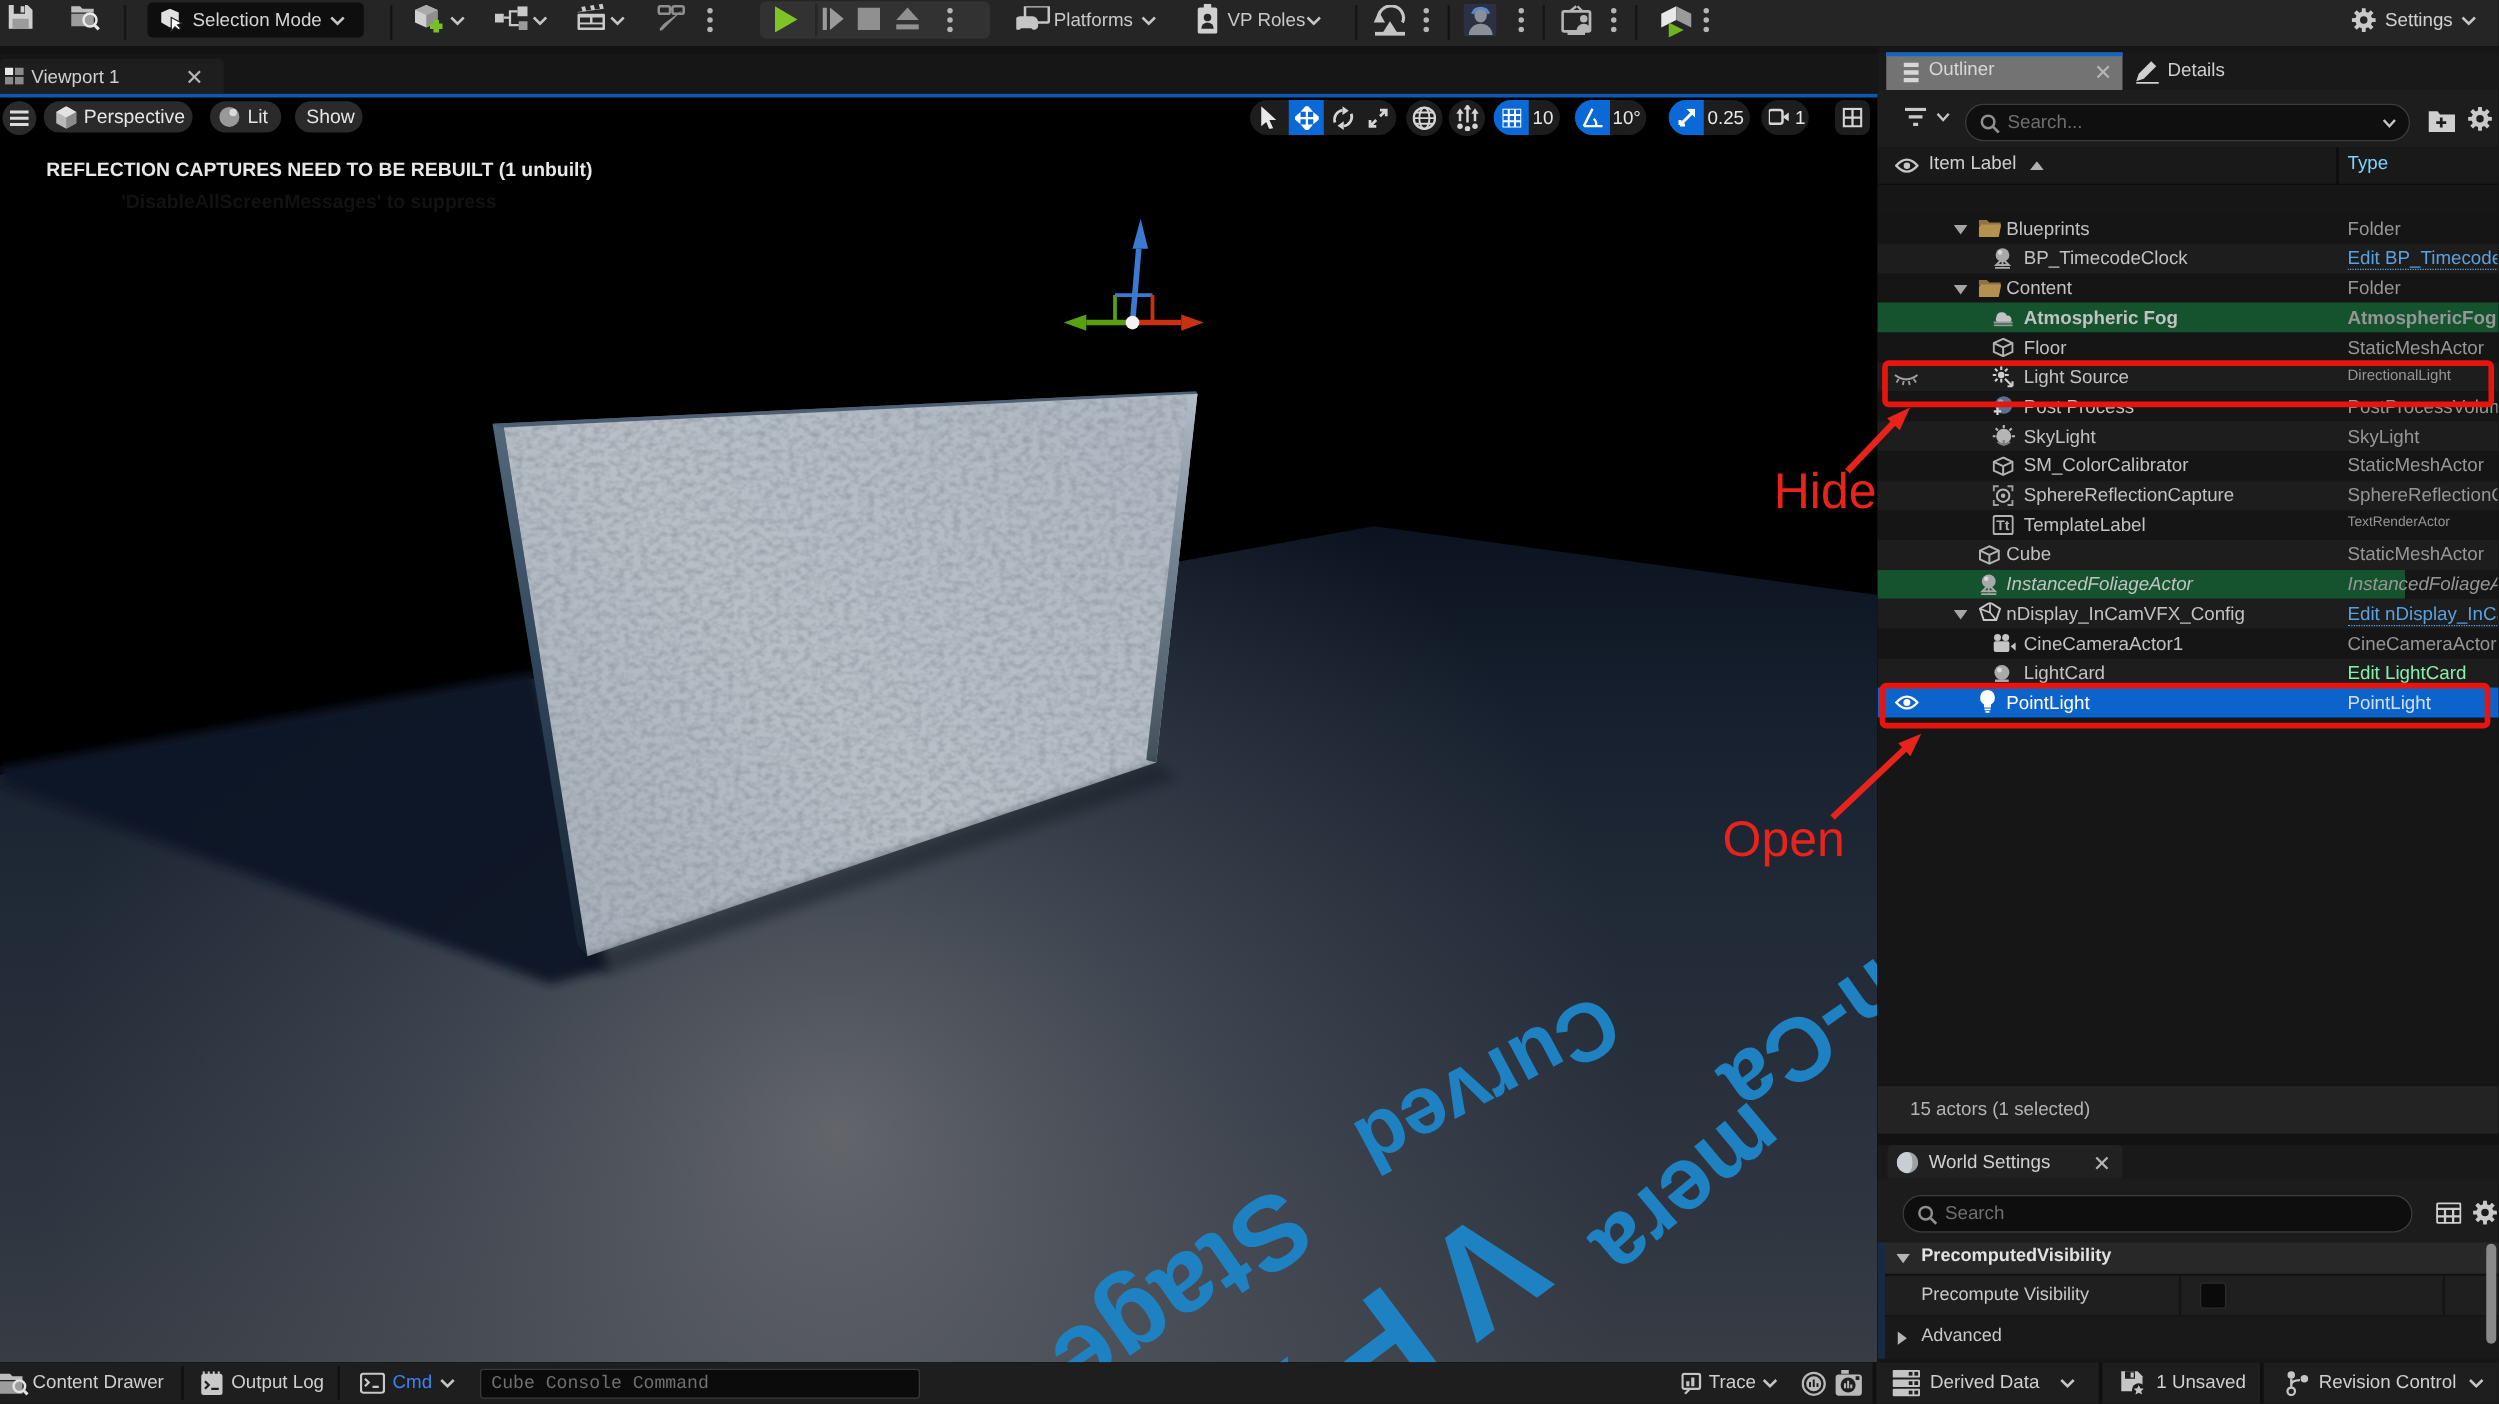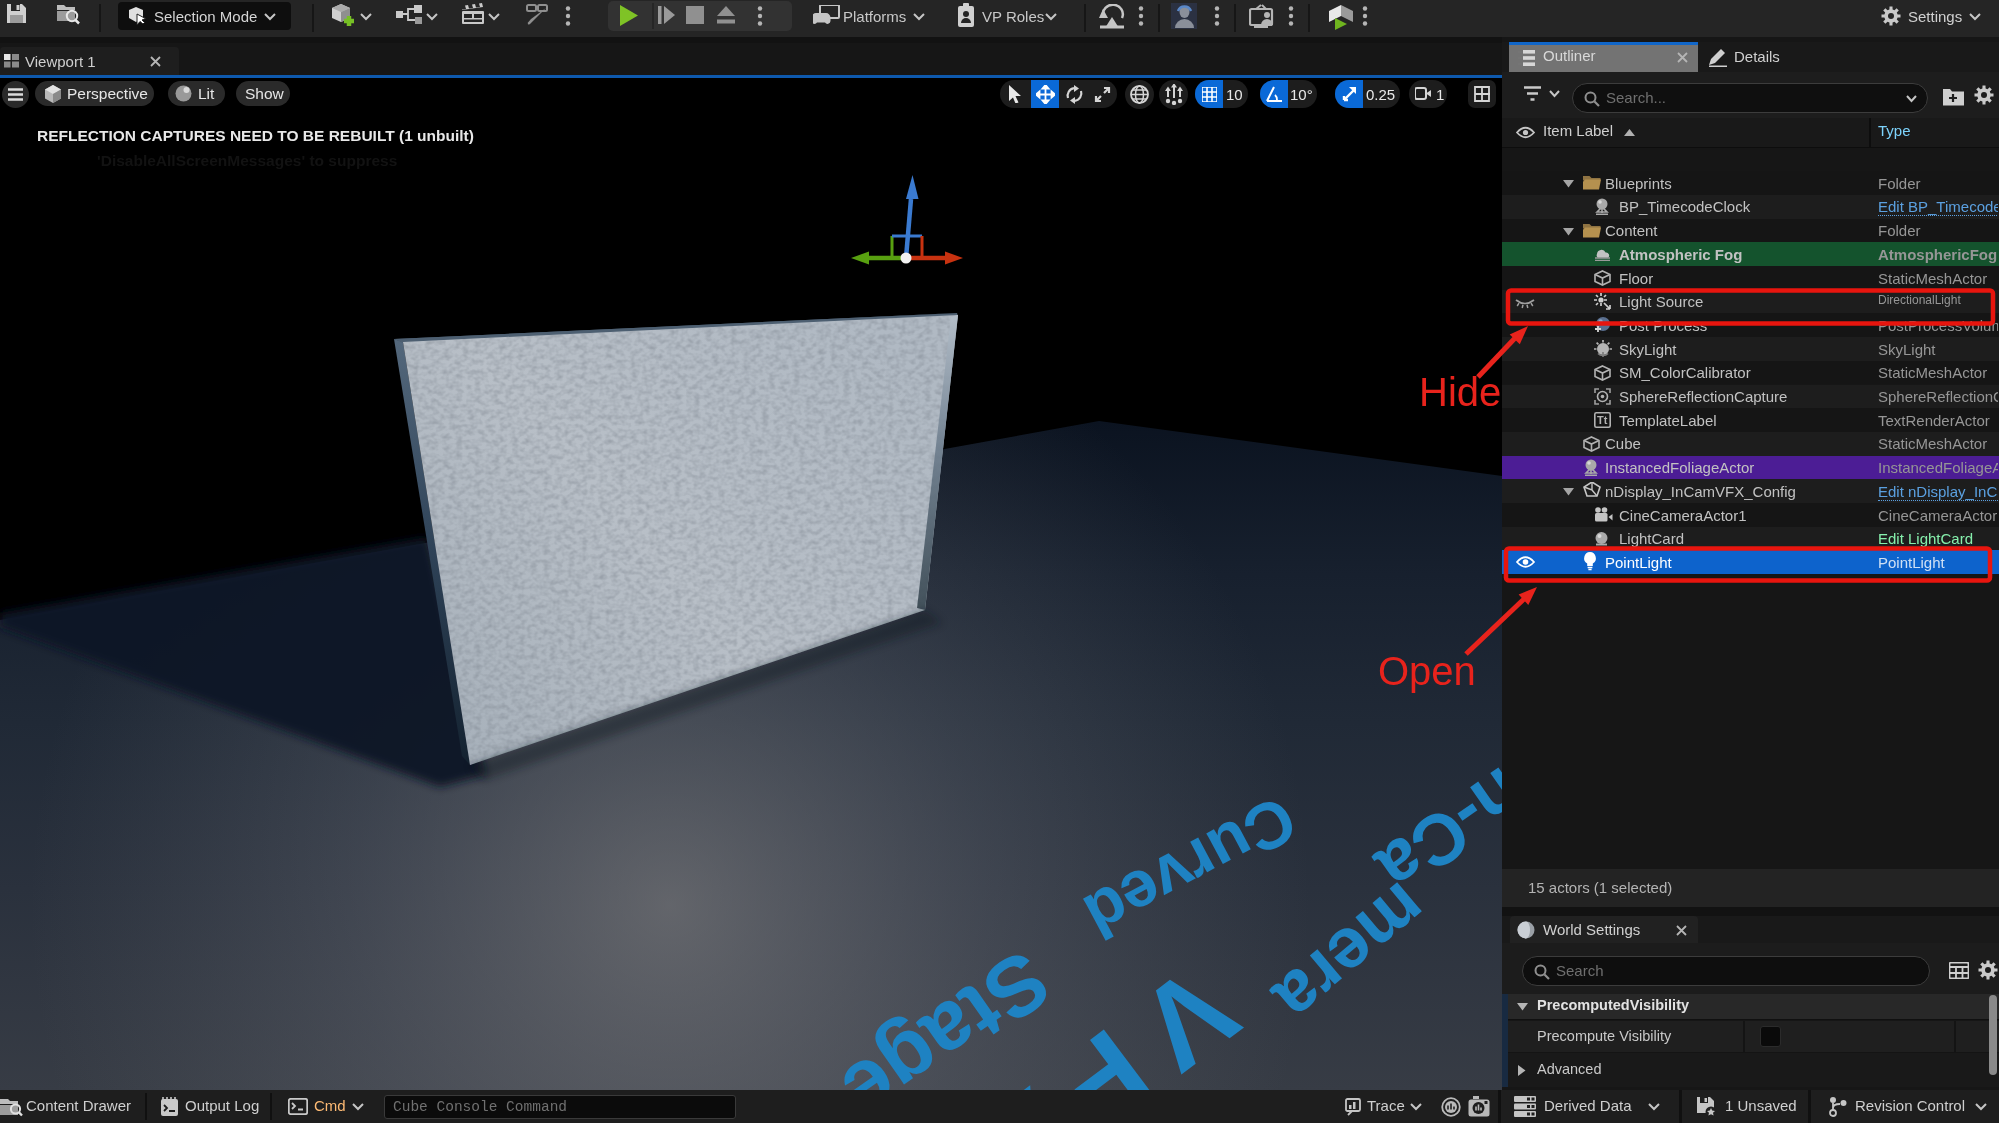--- a/index.html
+++ b/index.html
@@ -552,31 +552,31 @@
         </svg>
         <div class="abs txt" style="left:117px;top:3.5px;color:#c2c2c2;">SphereReflectionCapture</div>
         <div class="abs" style="left:376px;top:3.5px;width:120px;height:19px;overflow:hidden;color:#969696;font-size:15px;white-space:nowrap;">SphereReflectionCapture</div>
       </div>
   <div class="abs" style="left:0;top:260.7px;width:497px;height:23.7px;background:#151515;">
         <svg class="abs" style="left:92px;top:4px" width="17" height="16" viewBox="0 0 17 16">
           <rect x="0.8" y="0.8" width="15.4" height="14.4" rx="1.5" fill="none" stroke="#b2b2b2" stroke-width="1.6"></rect>
           <text x="3" y="12" font-size="11" font-weight="bold" fill="#b2b2b2" font-family="Liberation Sans">Tt</text>
         </svg>
         <div class="abs txt" style="left:117px;top:3.5px;color:#c2c2c2;">TemplateLabel</div>
-        <div class="abs" style="left:376px;top:3.5px;width:120px;height:19px;overflow:hidden;color:#969696;font-size:15px;white-space:nowrap;">TextRenderActor</div>
+        <div class="abs" style="left:376px;top:3.5px;width:120px;height:19px;overflow:hidden;color:#969696;font-size:11px;white-space:nowrap;">TextRenderActor</div>
       </div>
   <div class="abs" style="left:0;top:284.4px;width:497px;height:23.7px;background:#1d1d1d;">
         <svg class="abs" style="left:81px;top:4px" width="17" height="16" viewBox="0 0 17 16">
           <path d="M8.5,1 L16,4.5 L16,11.5 L8.5,15 L1,11.5 L1,4.5 Z" fill="none" stroke="#b2b2b2" stroke-width="1.6"></path>
           <path d="M1,4.5 L8.5,8 L16,4.5 M8.5,8 L8.5,15" stroke="#b2b2b2" stroke-width="1.6" fill="none"></path>
         </svg>
         <div class="abs txt" style="left:103px;top:3.5px;color:#c2c2c2;">Cube</div>
         <div class="abs" style="left:376px;top:3.5px;width:120px;height:19px;overflow:hidden;color:#969696;font-size:15px;white-space:nowrap;">StaticMeshActor</div>
       </div>
-  <div class="abs" style="left:0;top:308.1px;width:497px;height:23.7px;background:#4c1d95;">
+  <div class="abs" style="left:0;top:308.1px;width:422px;height:23.7px;background:#14532d;font-style:italic;">
         <svg class="abs" style="left:81px;top:3px" width="16" height="17" viewBox="0 0 16 17">
           <circle cx="8" cy="6" r="5.5" fill="#a9a9a9"></circle>
           <circle cx="6" cy="4" r="1.8" fill="#d8d8d8"></circle>
           <path d="M3,14 L8,9 L13,14 Z M8,9 v6" stroke="#a9a9a9" stroke-width="1.6" fill="none"></path>
           <path d="M2,16.5 h12" stroke="#a9a9a9" stroke-width="2"></path>
         </svg>
         <div class="abs txt" style="left:103px;top:3.5px;color:#c2c2c2;">InstancedFoliageActor</div>
         <div class="abs" style="left:376px;top:3.5px;width:120px;height:19px;overflow:hidden;color:#969696;font-size:15px;white-space:nowrap;">InstancedFoliageActor</div>
       </div>
   <div class="abs" style="left:0;top:331.8px;width:497px;height:23.7px;background:#1d1d1d;">
@@ -692,21 +692,21 @@
       <rect x="1" y="2" width="17" height="17" rx="2" fill="#c9c9c9"></rect>
       <path d="M3,0 v4 M7,0 v4 M11,0 v4 M15,0 v4" stroke="#c9c9c9" stroke-width="1.6"></path>
       <path d="M4,8 l3,3 -3,3 M9,14 h6" stroke="#1e1e1e" stroke-width="1.8" fill="none"></path>
     </svg>
   <div class="abs txt" style="left:185px;top:7px;color:#cfcfcf;">Output Log</div>
   <div class="abs" style="left:270px;top:3px;width:2px;height:27px;background:#101010;"></div>
   <svg class="abs" style="left:288px;top:8px" width="20" height="17" viewBox="0 0 20 17">
       <rect x="0.8" y="0.8" width="18.4" height="15.4" rx="2" fill="none" stroke="#c9c9c9" stroke-width="1.8"></rect>
       <path d="M4,5 l3,3 -3,3 M10,11.5 h5" stroke="#c9c9c9" stroke-width="1.8" fill="none"></path>
     </svg>
-  <div class="abs txt" style="left:314px;top:7px;color:#fdba74;">Cmd</div>
+  <div class="abs txt" style="left:314px;top:7px;color:#3b82f6;">Cmd</div>
   <svg class="abs" style="left:352px;top:13px" width="12" height="8" viewBox="0 0 12 8">
       <path d="M1,1 L6,6 L11,1" stroke="#c5c5c5" stroke-width="2" fill="none"></path>
     </svg>
   <div class="abs" style="left:384px;top:5px;width:352px;height:24px;background:#0b0b0b;border:1px solid #3a3a3a;border-radius:3px;">
     <div class="abs" style="left:8px;top:3px;color:#707070;font-size:14.5px;font-family:'Liberation Mono',monospace;white-space:nowrap;">Cube Console Command</div>
   </div>
   <svg class="abs" style="left:1345px;top:8px" width="18" height="18" viewBox="0 0 18 18">
       <rect x="1" y="1" width="14" height="12" rx="1.5" fill="none" stroke="#c5c5c5" stroke-width="1.8"></rect>
       <rect x="4" y="7" width="2.5" height="4" fill="#c5c5c5"></rect>
       <rect x="8" y="4" width="2.5" height="7" fill="#c5c5c5"></rect>

